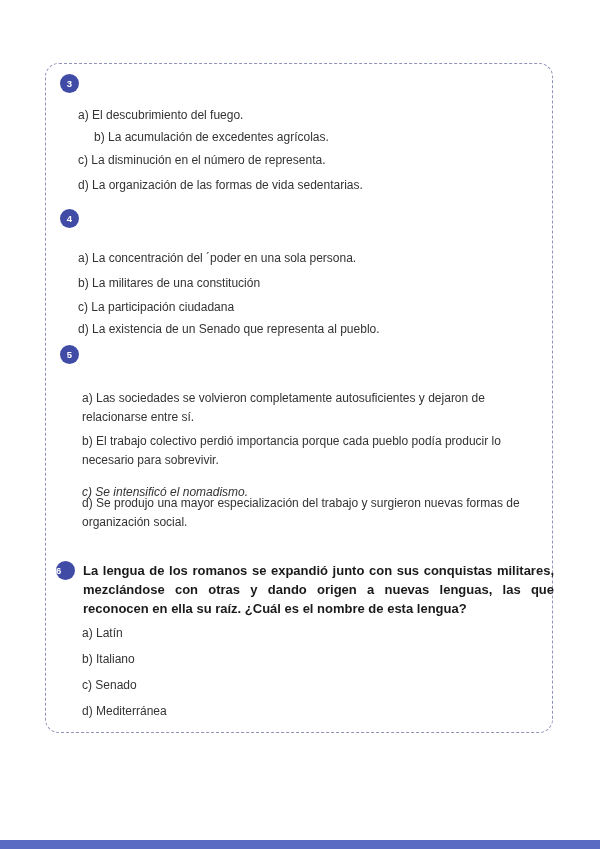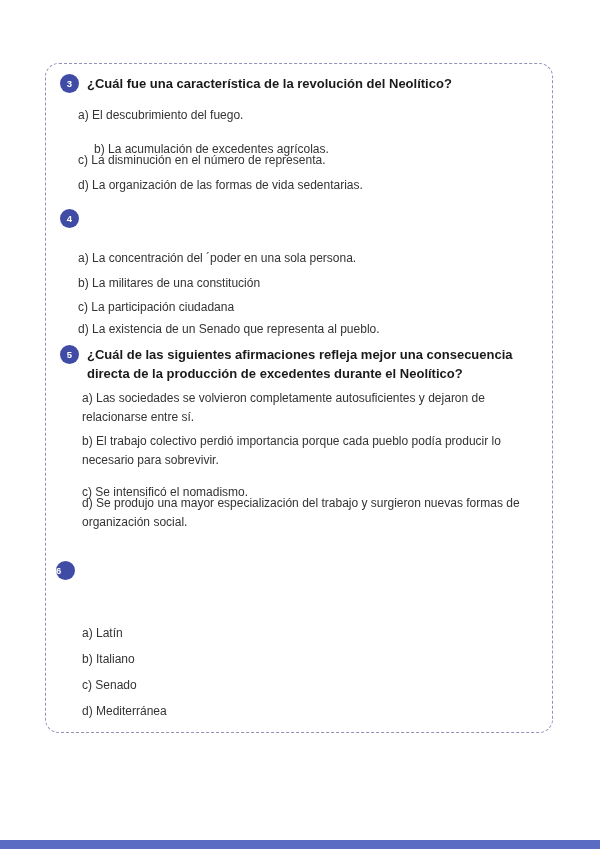--- a/index.html
+++ b/index.html
@@ -73,52 +73,51 @@
     }
   </style>
 </head>
 <body>
 
 <div class="card"></div>
 
 <div class="q" style="top:74px;">
   <div class="q-head">
     <span class="badge">3</span>
-    <span>¿Cuál fue una característica de la revolución del Neolítico?</span>
   </div>
 </div>
 <div class="opt" style="left:78px; top:106px;">a) El descubrimiento del fuego.</div>
-<div class="opt" style="left:78px; top:140px;padding-left:16px;">b) La acumulación de excedentes agrícolas.</div>
+<div class="opt" style="left:78px; top:128px;padding-left:16px;">b) La acumulación de excedentes agrícolas.</div>
 <div class="opt" style="left:78px; top:151px;">c) La disminución en el número de representa.</div>
 <div class="opt" style="left:78px; top:176px;">d) La organización de las formas de vida sedentarias.</div>
 
 <div class="q" style="top:209px; right:62px;">
   <div class="q-head">
     <span class="badge">4</span>
   </div>
 </div>
 <div class="opt" style="left:78px; top:249px;">a) La concentración del ´poder en una sola persona.</div>
 <div class="opt" style="left:78px; top:274px;">b) La militares de una constitución</div>
 <div class="opt" style="left:78px; top:298px;">c) La participación ciudadana</div>
 <div class="opt" style="left:78px; top:320px;">d) La existencia de un Senado que representa al pueblo.</div>
 
 <div class="q" style="top:345px; right:68px;">
   <div class="q-head">
     <span class="badge">5</span>
-    <span>¿Cuál de las siguientes afirmaciones refleja mejor una consecuencia directa de la producción de excedentes durante el Neolítico?</span>
   </div>
 </div>
 <div class="opt" style="left:82px; top:389px; width:440px;">a)  Las sociedades se volvieron completamente autosuficientes y dejaron de relacionarse entre sí.</div>
 <div class="opt" style="left:82px; top:432px; width:455px;">b) El trabajo colectivo perdió importancia porque cada pueblo podía producir lo necesario para sobrevivir.</div>
-<div class="opt" style="left:82px; top:483px;">c) Se intensificó el nomadismo.</div>
+<div class="opt" style="left:82px; top:483px;font-style:italic;">c) Se intensificó el nomadismo.</div>
 <div class="opt" style="left:82px; top:494px; width:445px;">d) Se produjo una mayor especialización del trabajo y surgieron nuevas formas de organización social.</div>
 
 <div class="q" style="top:561px; left:56px; right:46px;">
   <div class="q-head justify">
     <span class="badge">6</span>
+    <span>La lengua de los romanos se expandió junto con sus conquistas militares, mezclándose con otras y dando origen a nuevas lenguas, las que reconocen en ella su raíz. ¿Cuál es el nombre de esta lengua?</span>
   </div>
 </div>
 <div class="opt" style="left:82px; top:624px;">a) Latín</div>
 <div class="opt" style="left:82px; top:650px;">b) Italiano</div>
 <div class="opt" style="left:82px; top:676px;">c) Senado</div>
 <div class="opt" style="left:82px; top:702px;">d) Mediterránea</div>
 
 <div class="bottom-bar"></div>
 
 </body></html>

